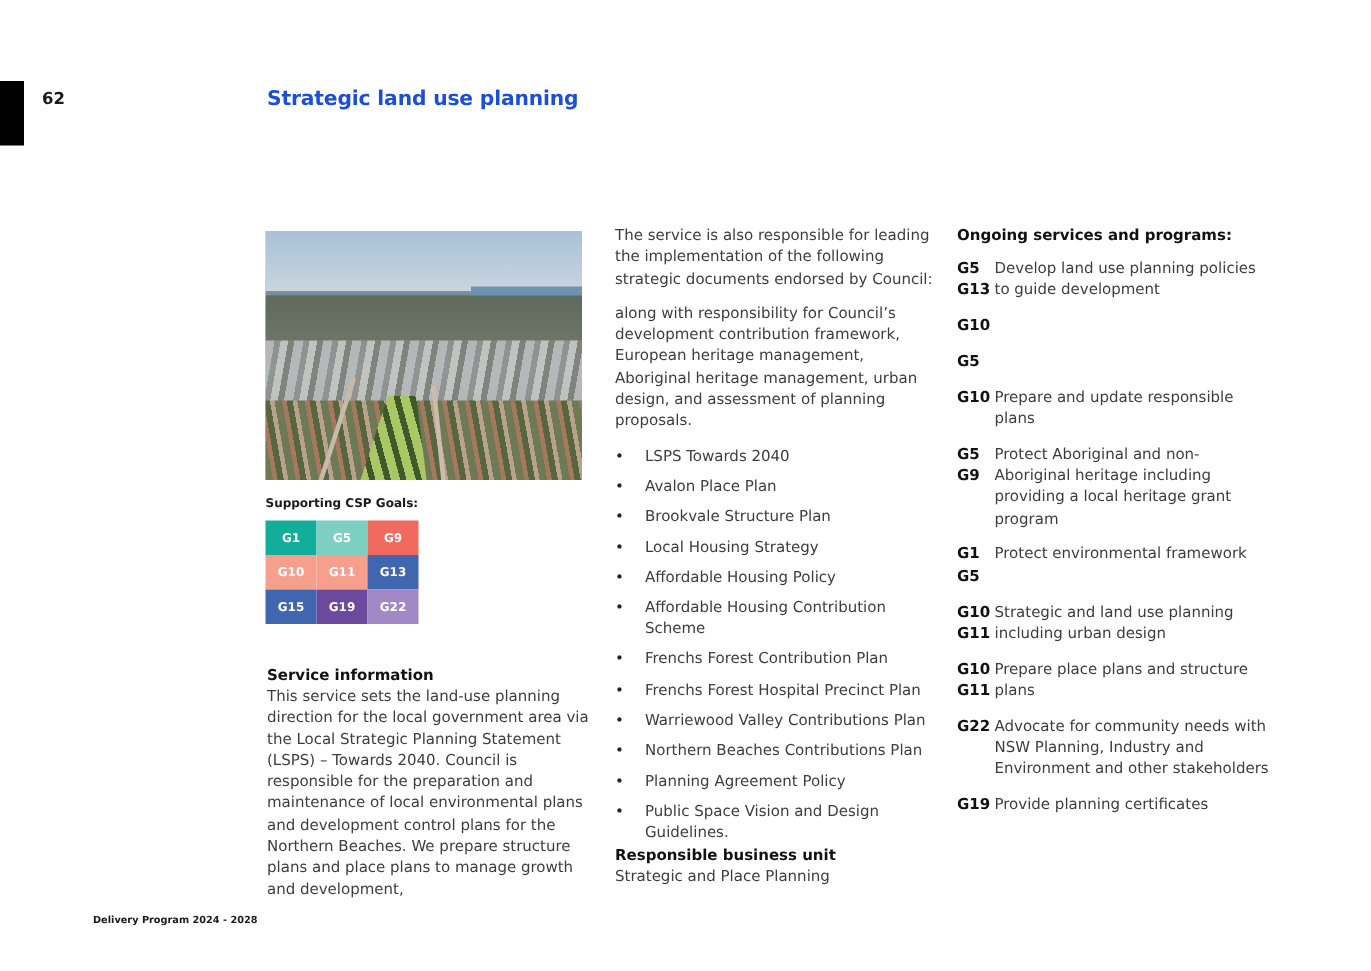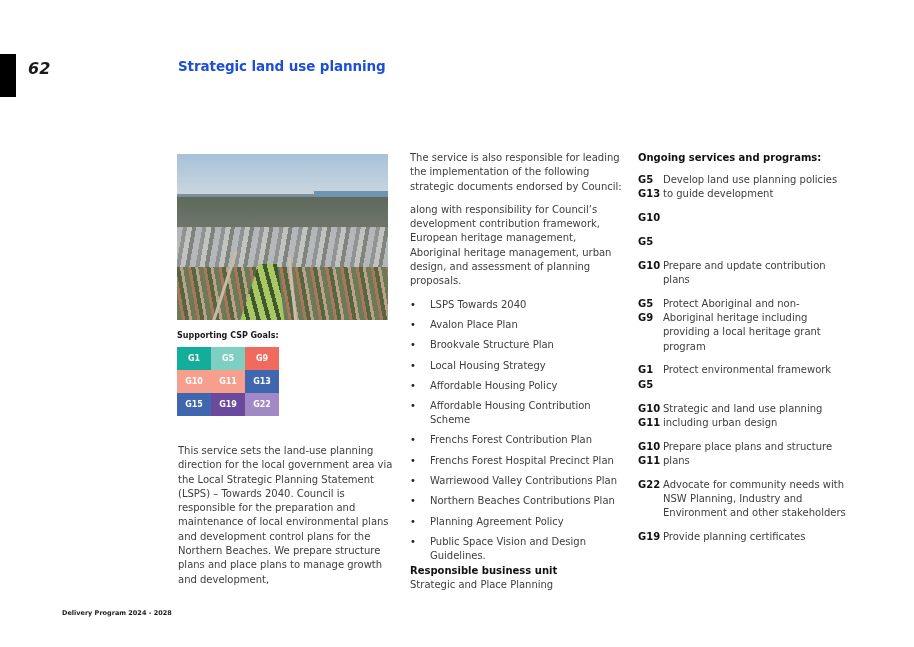--- a/index.html
+++ b/index.html
@@ -1,20 +1,20 @@
 <!DOCTYPE html>
 <html><head>
 <meta charset="utf-8">
 <style>
   * { box-sizing: border-box; margin: 0; padding: 0; }
   html, body { width: 914px; height: 647px; background: #ffffff; overflow: hidden; }
   body { position: relative; font-family: "DejaVu Sans", "Liberation Sans", sans-serif; color: #3a3a3a; }
 
   .page-tab { position: absolute; left: 0; top: 54px; width: 16px; height: 43px; background: #000; }
-  .page-number { position: absolute; left: 28px; top: 59px; font-size: 16px; font-weight: bold; color: #1a1a1a; font-style: italic; }
+  .page-number { position: absolute; left: 28px; top: 59px; font-size: 11px; font-weight: bold; color: #1a1a1a; }
   .page-title { position: absolute; left: 178px; top: 58px; font-size: 13.5px; font-weight: bold; color: #1d4ed8; letter-spacing: -0.1px; }
 
   .photo { position: absolute; left: 177px; top: 154px; width: 211px; height: 166px; overflow: hidden;
     background: linear-gradient(180deg, #9fb8cf 0%, #b9c9d6 14%, #7e93a6 24%, #5b6b5a 32%, #7d8378 45%, #9a9e9b 55%, #8e8f87 65%, #6d715a 78%, #7a6e5c 100%); }
   .photo .sky { position:absolute; left:0; top:0; width:100%; height:24%; background: linear-gradient(180deg,#a8c1d8,#c9d5de); }
   .photo .sea { position:absolute; right:0; top:22%; width:35%; height:6%; background:#6f93b2; }
   .photo .far { position:absolute; left:0; top:26%; width:100%; height:18%; background: linear-gradient(180deg,#5d6a5c,#6e7568); }
   .photo .urban { position:absolute; left:0; top:44%; width:100%; height:26%; background: repeating-linear-gradient(100deg,#b8bcbd 0 6px,#8f9494 6px 10px,#c6c8c6 10px 15px,#7d827c 15px 19px); opacity:.9; }
   .photo .suburb { position:absolute; left:0; top:68%; width:100%; height:32%; background: repeating-linear-gradient(80deg,#6e7a55 0 5px,#a6785e 5px 8px,#58663f 8px 12px,#b8a28a 12px 15px); }
   .photo .golf { position:absolute; left:30%; top:66%; width:22%; height:34%; background: repeating-linear-gradient(75deg,#a9c865 0 6px,#3f5a2a 6px 10px); clip-path: polygon(40% 0,80% 0,95% 100%,0 100%); }
@@ -70,20 +70,21 @@
     <div class="goal-cell" style="background: rgb(240, 106, 94);">G9</div>
     <div class="goal-cell" style="background: rgb(245, 159, 140);">G10</div>
     <div class="goal-cell" style="background: rgb(245, 159, 140);">G11</div>
     <div class="goal-cell" style="background: rgb(63, 102, 174);">G13</div>
     <div class="goal-cell" style="background: rgb(63, 102, 174);">G15</div>
     <div class="goal-cell" style="background: rgb(107, 74, 158);">G19</div>
     <div class="goal-cell" style="background: rgb(160, 137, 196);">G22</div>
   </div>
 
 <div class="service-block">
+  <div class="heading">Service information</div>
   <div class="body-text">This service sets the land-use planning direction for the local government area via the Local Strategic Planning Statement (LSPS) – Towards 2040. Council is responsible for the preparation and maintenance of local environmental plans and development control plans for the Northern Beaches. We prepare structure plans and place plans to manage growth and development,</div>
 </div>
 
 <div class="col2">
   <p class="body-text">The service is also responsible for leading the implementation of the following strategic documents endorsed by Council:</p>
   <p class="body-text">along with responsibility for Council’s development contribution framework, European heritage management, Aboriginal heritage management, urban design, and assessment of planning proposals.</p>
   <ul class="bullets" id="doc-list">
       <li><span class="dot">•</span><span>LSPS Towards 2040</span></li>
       <li><span class="dot">•</span><span>Avalon Place Plan</span></li>
       <li><span class="dot">•</span><span>Brookvale Structure Plan</span></li>
@@ -121,21 +122,21 @@
       </div>
       <div class="prog">
         <div class="codes">
           <span>G5</span>
         </div>
       </div>
       <div class="prog">
         <div class="codes">
           <span>G10</span>
         </div>
-        <div class="desc">Prepare and update contribution plans</div>
+        <div class="desc">Prepare and update responsible plans</div>
       </div>
       <div class="prog">
         <div class="codes">
           <span>G5</span>
           <span>G9</span>
         </div>
         <div class="desc">Protect Aboriginal and non-Aboriginal heritage including providing a local heritage grant program</div>
       </div>
       <div class="prog">
         <div class="codes">

